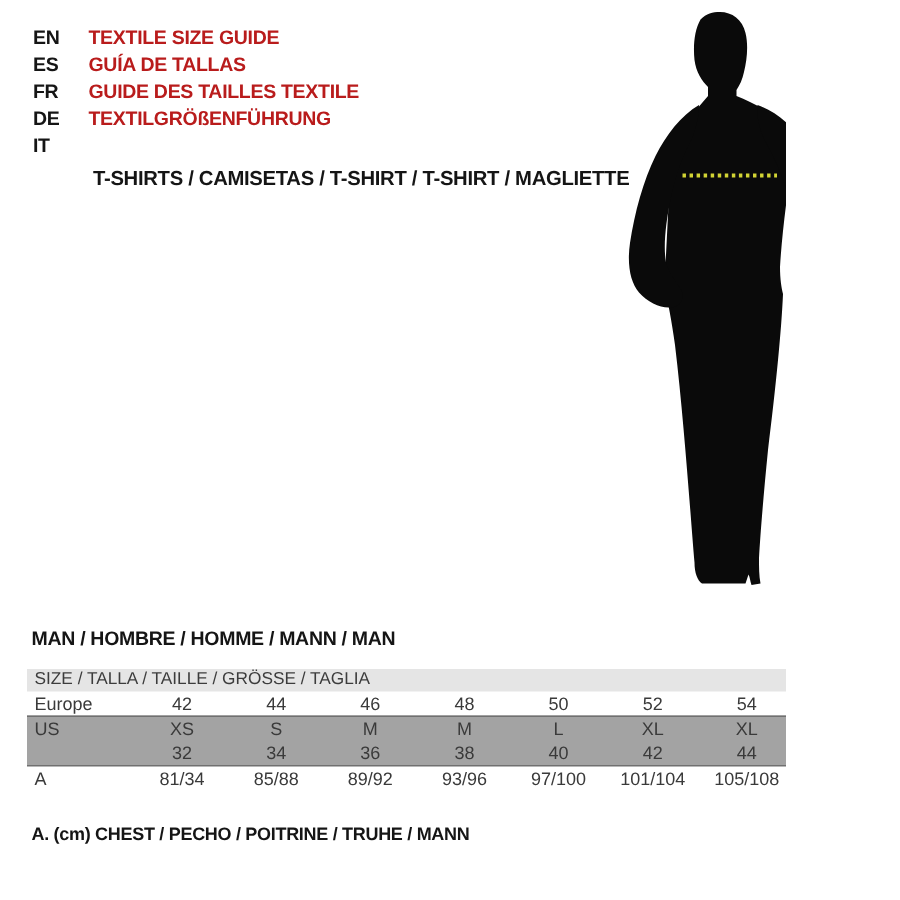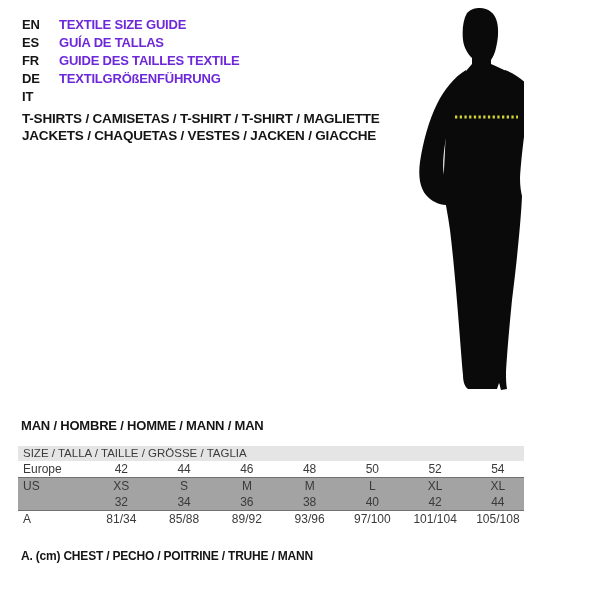--- a/index.html
+++ b/index.html
@@ -28,38 +28,39 @@
   .lang-code {
     width: 37px;
     font-size: 13px;
     font-weight: bold;
     color: #151515;
     letter-spacing: -0.2px;
   }
   .lang-label {
     font-size: 13px;
     font-weight: bold;
-    color: #6d28d9;
+    color: #b91c1c;
     letter-spacing: -0.2px;
     white-space: nowrap;
   }
 
   
   .categories {
     position: absolute;
     left: 22px;
     top: 110px;
   }
   .category-line {
     font-size: 13.5px;
     font-weight: bold;
     color: #151515;
     letter-spacing: -0.2px;
     line-height: 17px;
     white-space: nowrap;
+    margin-left: 40px;
   }
 
   
   .figure-wrap {
     position: absolute;
     left: 400px;
     top: 0;
     width: 200px;
     height: 400px;
   }
@@ -151,21 +152,20 @@
       <span class="lang-code">DE</span>
       <span class="lang-label">TEXTILGRÖßENFÜHRUNG</span>
     </div>
     <div class="lang-row">
       <span class="lang-code">IT</span>
     </div>
   </div>
 
   <div class="categories">
     <div class="category-line">T-SHIRTS / CAMISETAS / T-SHIRT / T-SHIRT / MAGLIETTE</div>
-    <div class="category-line">JACKETS / CHAQUETAS / VESTES / JACKEN / GIACCHE</div>
   </div>
 
   <div class="figure-wrap">
     <svg width="200" height="400" viewBox="0 0 200 400" xmlns="http://www.w3.org/2000/svg">
 
       <path fill="#0a0a0a" d="
         M 80,8
         C 88,8 95,13 97,22
         C 99,30 98,40 96,48
         C 95,53 93,57 91,60

